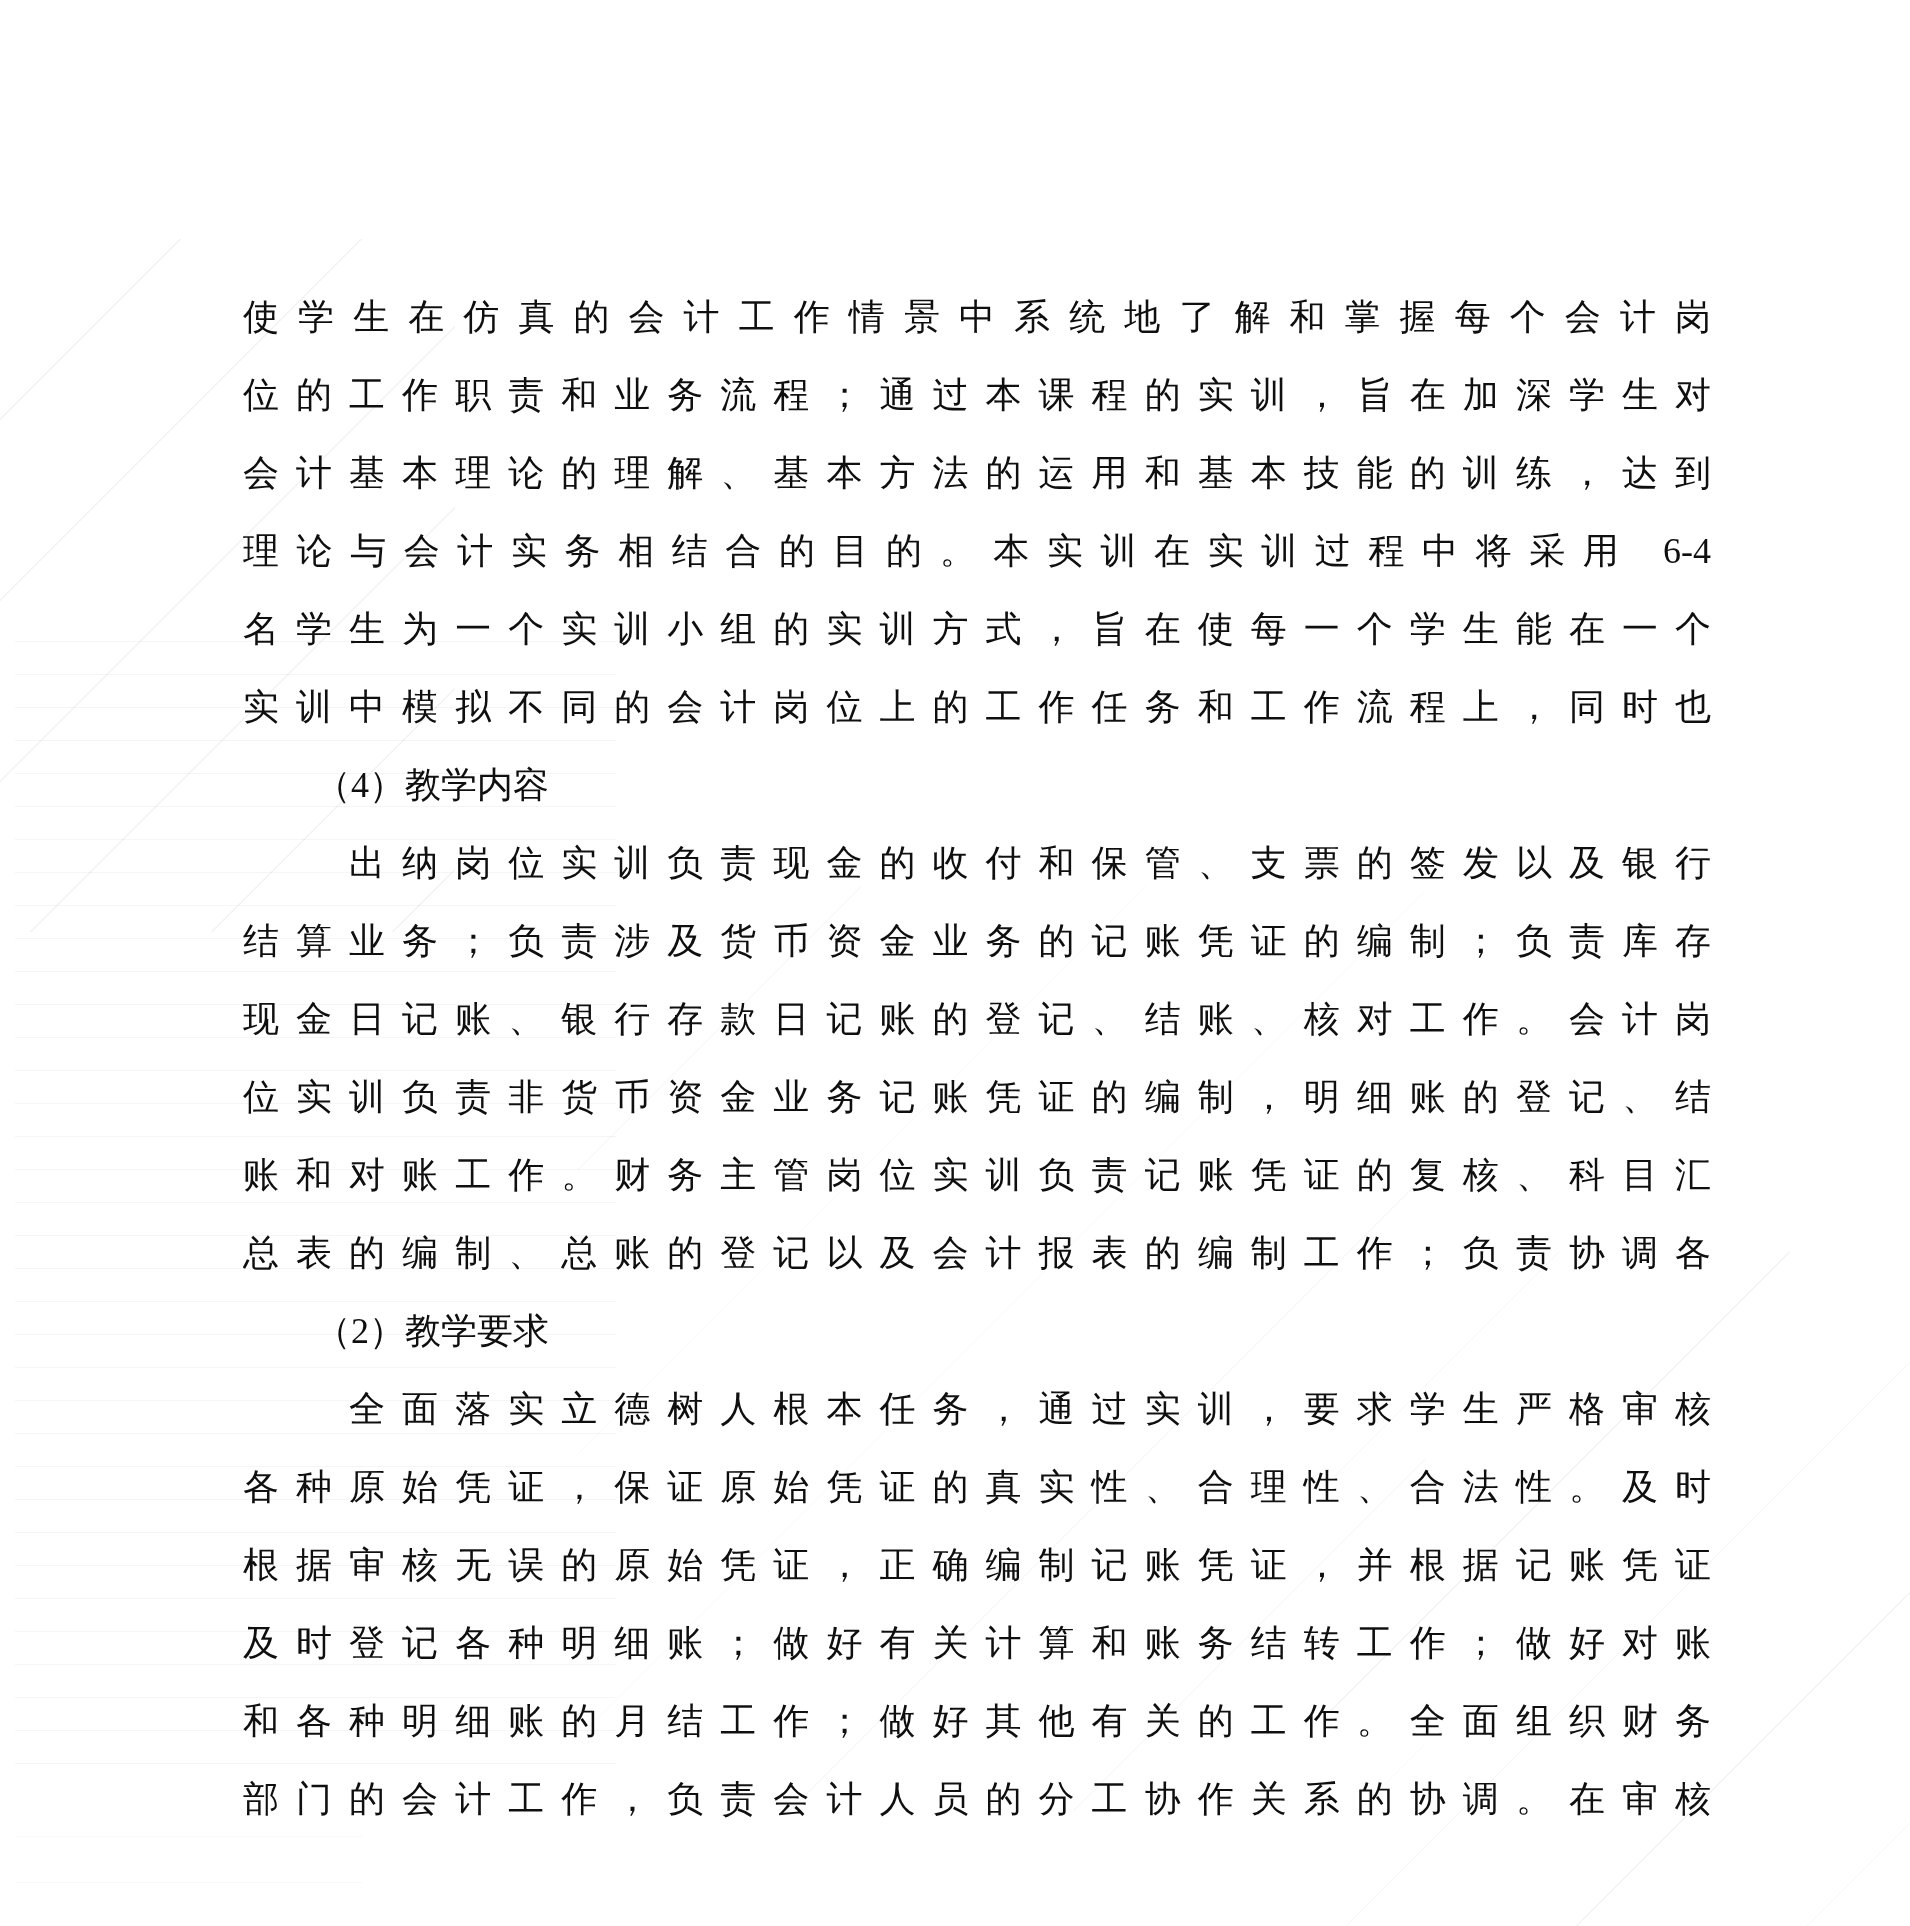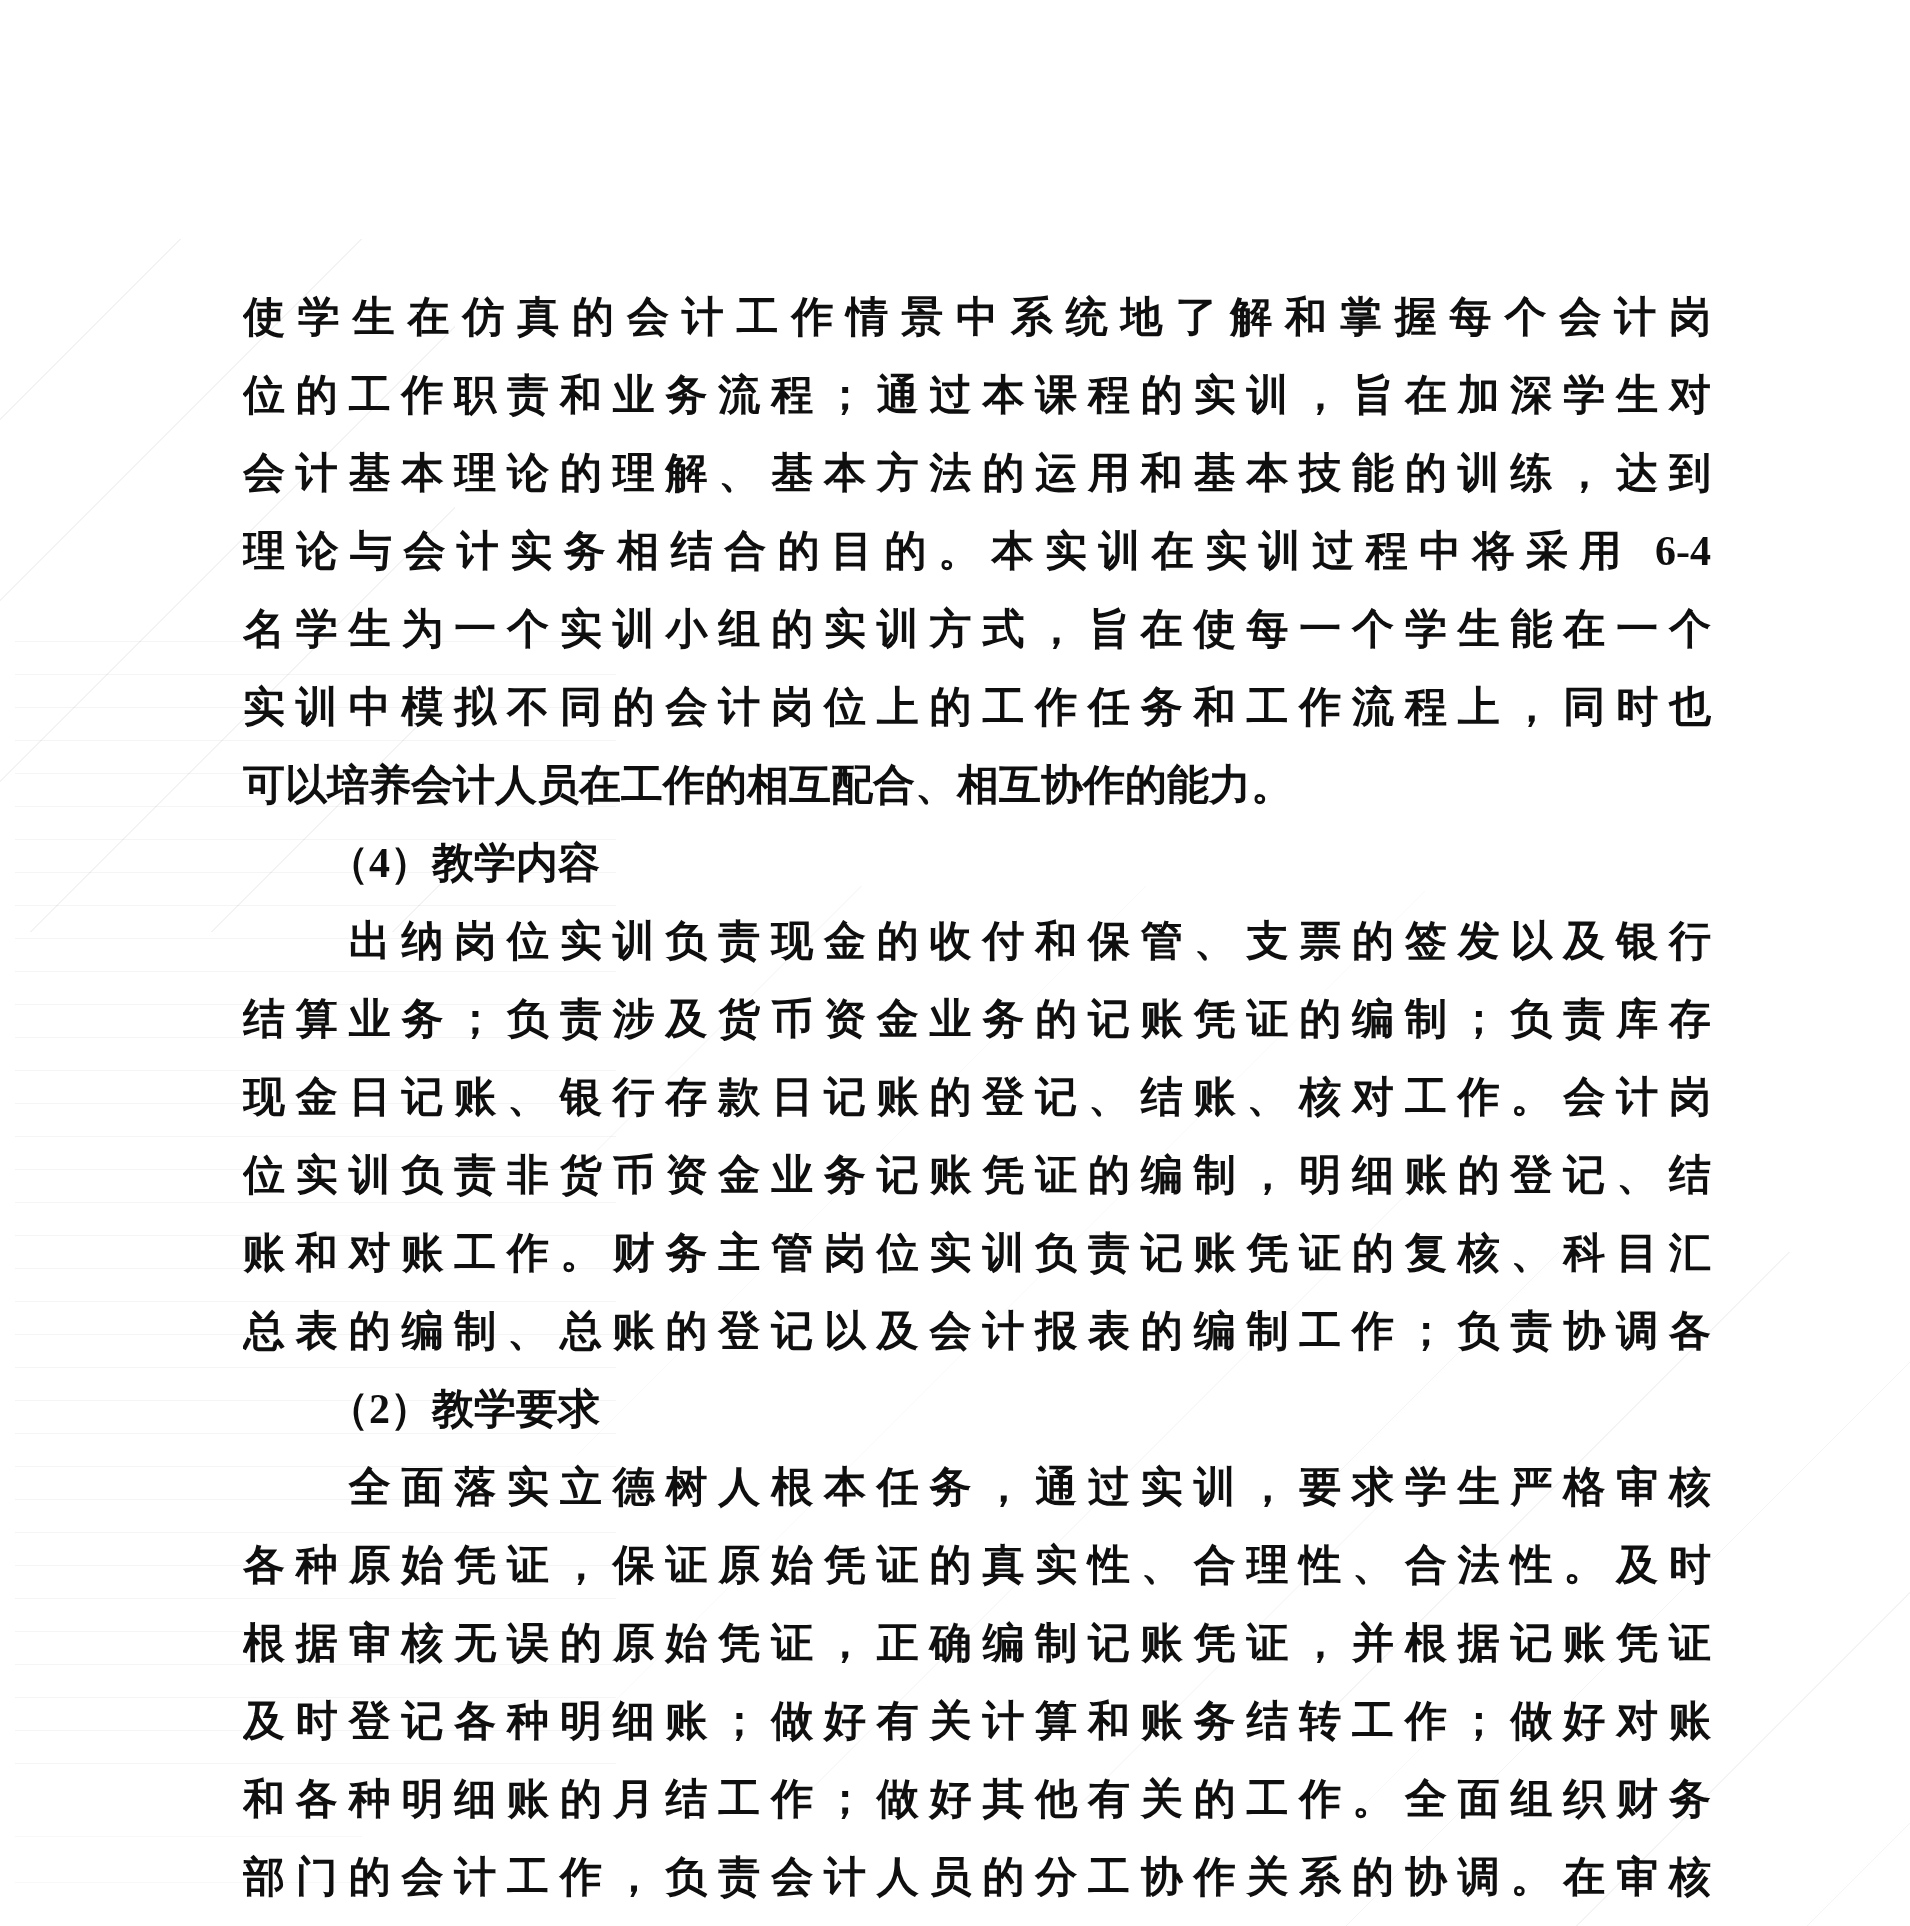--- a/index.html
+++ b/index.html
@@ -65,27 +65,26 @@
   
   .doc {
     position: absolute;
     left: 243px;
     top: 278px;
     width: 1468px;
   }
   .line {
     height: 78px;
     line-height: 78px;
-    font-size: 42px;
+    font-size: 36px;
     letter-spacing: 0;
     text-align: justify;
     text-align-last: justify;
     overflow: hidden;
     white-space: pre-wrap;
-    font-weight: bold;
   }
   .line.short {
     text-align: left;
     text-align-last: auto;
   }
 </style>
 </head>
 <body>
 
 <div class="page">
@@ -97,21 +96,20 @@
   <div class="artifact diag-center"></div>
   <div class="artifact diag-right"></div>
 
   <div class="doc">
     <div class="line">使学生在仿真的会计工作情景中系统地了解和掌握每个会计岗</div>
     <div class="line">位的工作职责和业务流程；通过本课程的实训，旨在加深学生对</div>
     <div class="line">会计基本理论的理解、基本方法的运用和基本技能的训练，达到</div>
     <div class="line">理论与会计实务相结合的目的。本实训在实训过程中将采用 6-4</div>
     <div class="line">名学生为一个实训小组的实训方式，旨在使每一个学生能在一个</div>
     <div class="line">实训中模拟不同的会计岗位上的工作任务和工作流程上，同时也</div>
-    <div class="line short">可以培养会计人员在工作的相互配合、相互协作的能力。</div>
     <div class="line short">　　（4）教学内容</div>
     <div class="line">　　出纳岗位实训负责现金的收付和保管、支票的签发以及银行</div>
     <div class="line">结算业务；负责涉及货币资金业务的记账凭证的编制；负责库存</div>
     <div class="line">现金日记账、银行存款日记账的登记、结账、核对工作。会计岗</div>
     <div class="line">位实训负责非货币资金业务记账凭证的编制，明细账的登记、结</div>
     <div class="line">账和对账工作。财务主管岗位实训负责记账凭证的复核、科目汇</div>
     <div class="line">总表的编制、总账的登记以及会计报表的编制工作；负责协调各</div>
     <div class="line short">　　（2）教学要求</div>
     <div class="line">　　全面落实立德树人根本任务，通过实训，要求学生严格审核</div>
     <div class="line">各种原始凭证，保证原始凭证的真实性、合理性、合法性。及时</div>

